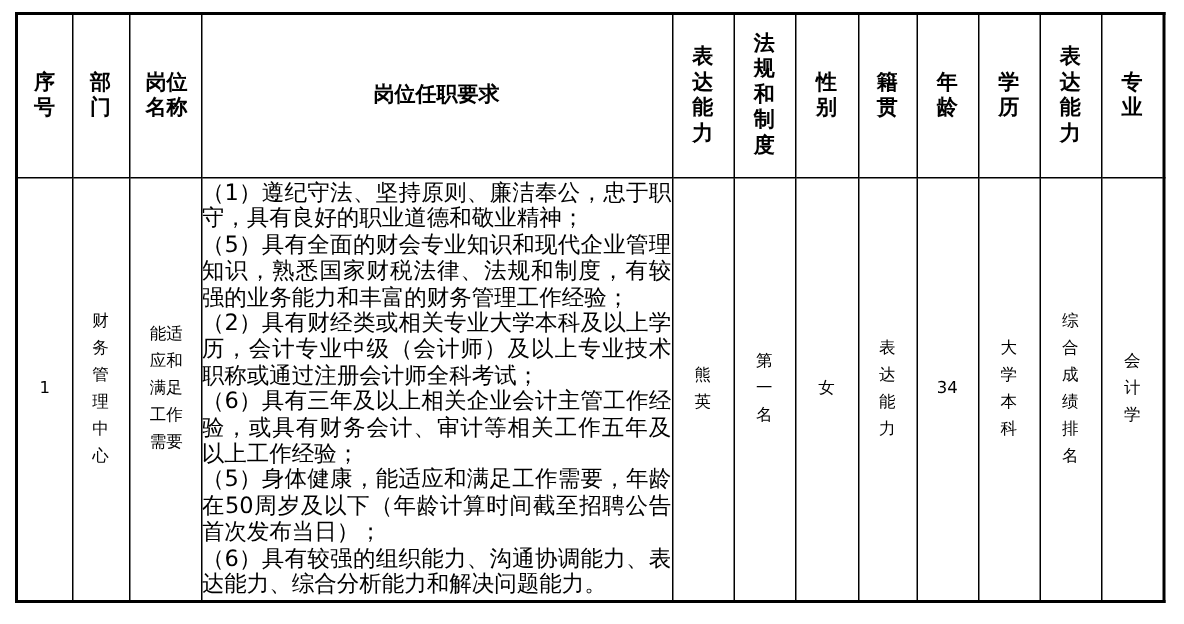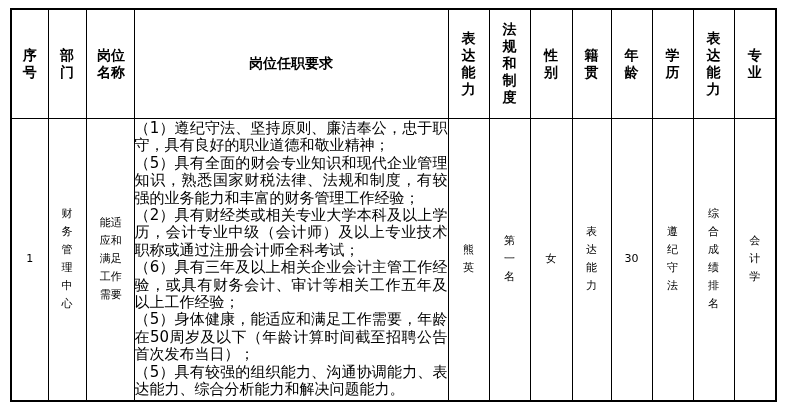--- a/index.html
+++ b/index.html
@@ -106,26 +106,26 @@
       <tr>
         <td>1</td>
         <td><span class="w1">财务管理中心</span></td>
         <td><span class="w2">能适应和满足工作需要</span></td>
         <td class="requirements-cell">
           <div class="req-item">（1）遵纪守法、坚持原则、廉洁奉公，忠于职守，具有良好的职业道德和敬业精神；</div>
           <div class="req-item">（5）具有全面的财会专业知识和现代企业管理知识，熟悉国家财税法律、法规和制度，有较强的业务能力和丰富的财务管理工作经验；</div>
           <div class="req-item">（2）具有财经类或相关专业大学本科及以上学历，会计专业中级（会计师）及以上专业技术职称或通过注册会计师全科考试；</div>
           <div class="req-item">（6）具有三年及以上相关企业会计主管工作经验，或具有财务会计、审计等相关工作五年及以上工作经验；</div>
           <div class="req-item">（5）身体健康，能适应和满足工作需要，年龄在50周岁及以下（年龄计算时间截至招聘公告首次发布当日）；</div>
-          <div class="req-item">（5）具有较强的组织能力、沟通协调能力、表达能力、综合分析能力和解决问题能力。</div>
+          <div class="req-item">（6）具有较强的组织能力、沟通协调能力、表达能力、综合分析能力和解决问题能力。</div>
         </td>
         <td><span class="w1">熊英</span></td>
         <td><span class="w1">第一名</span></td>
         <td><span class="w1">女</span></td>
         <td><span class="w1">表达能力</span></td>
-        <td>30</td>
-        <td><span class="w1">遵纪守法</span></td>
+        <td>34</td>
+        <td><span class="w1">大学本科</span></td>
         <td><span class="w1">综合成绩排名</span></td>
         <td><span class="w1">会计学</span></td>
       </tr>
     </tbody>
   </table>
 </div>
 
 </body></html>

